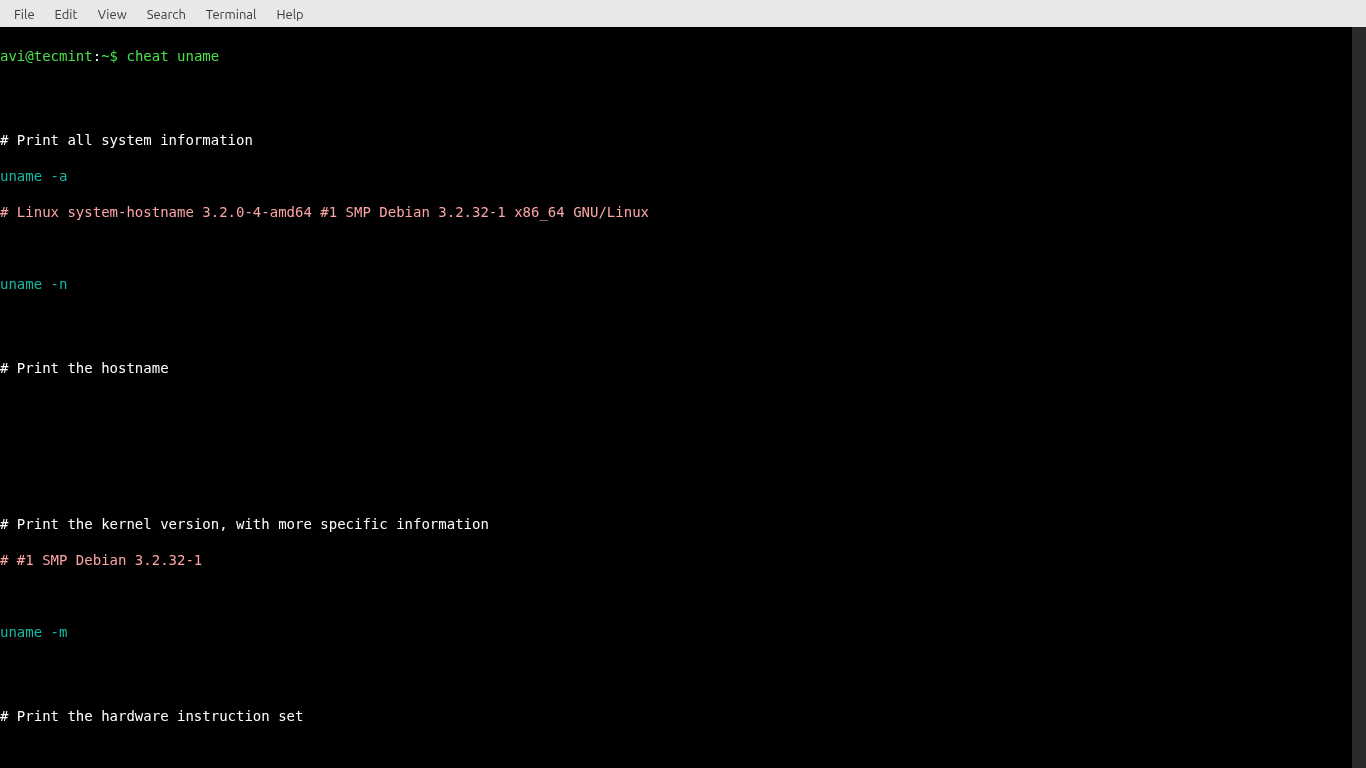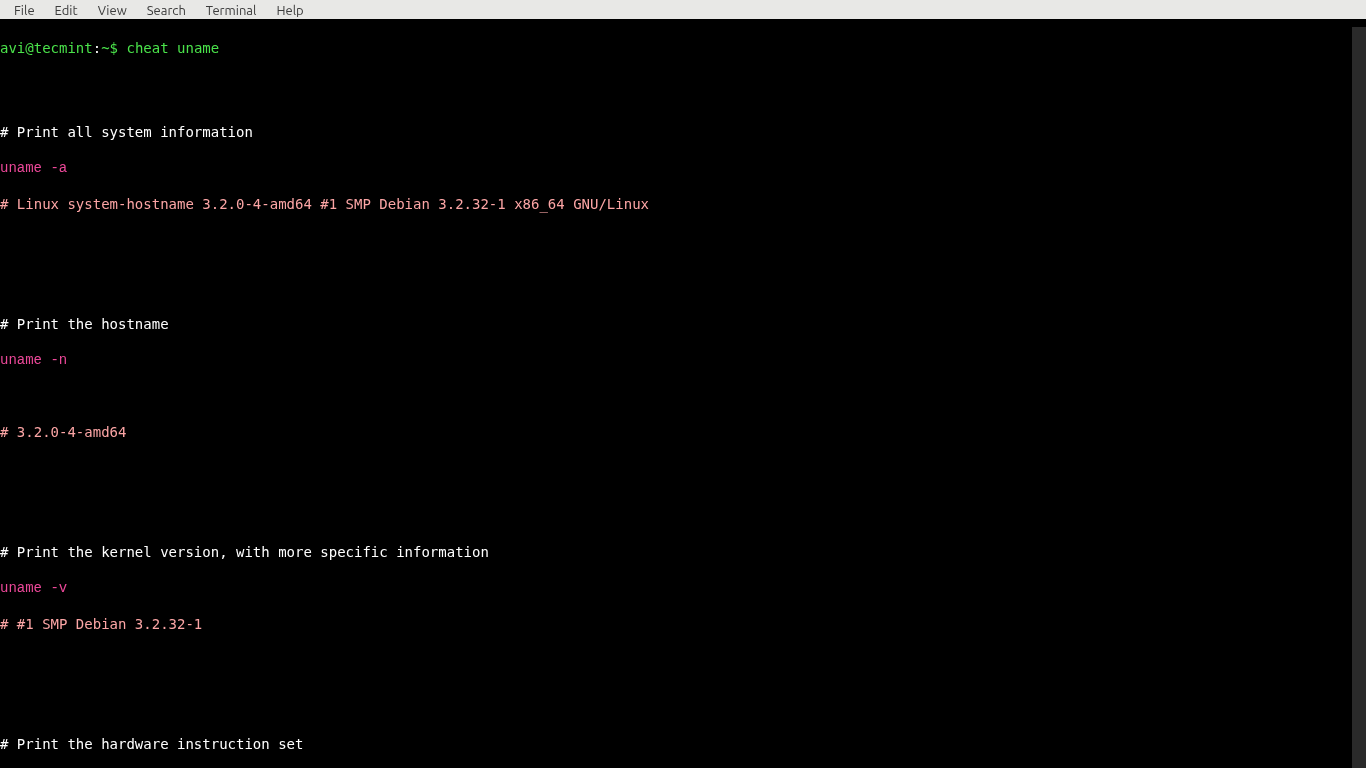--- a/index.html
+++ b/index.html
@@ -12,21 +12,21 @@
       font-size: 14px;
       background: #000;
       color: #fff;
       width: 1366px;
       height: 768px;
       overflow: hidden;
     }
     .menubar {
       background: #e8e8e6;
       color: #3c3c3c;
-      height: 19px;
+      height: 27px;
       display: flex;
       align-items: center;
       padding: 0 4px;
       font-family: "Ubuntu", "DejaVu Sans", sans-serif;
       font-size: 13px;
     }
     .menubar .menu-item {
       padding: 4px 10px;
       cursor: pointer;
     }
@@ -54,22 +54,21 @@
       color: #4ae24a;
     }
     .cmd {
       color: #4ae24a;
     }
     .comment {
       color: #fff;
       margin-top: 48px;
     }
     .green-cmd {
-      color: #ec4899;
-      font-family: Liberation Mono, monospace;
+      color: #14b8a6;
     }
     .output {
       color: #fca5a5;
     }
     .scrollbar-track {
       position: absolute;
       right: 0;
       top: 27px;
       width: 14px;
       height: calc(768px - 27px);
@@ -87,31 +86,29 @@
   <div class="menu-item">Terminal</div>
   <div class="menu-item">Help</div>
 </div>
 
 <div class="terminal">
 <div class="line"><span class="prompt-user">avi@tecmint</span><span class="prompt-colon">:</span><span class="prompt-path">~</span><span class="prompt-dollar">$ </span><span class="cmd">cheat uname</span></div>
 <div class="line comment"># Print all system information</div>
 <div class="line green-cmd">uname -a</div>
 <div class="line output"># Linux system-hostname 3.2.0-4-amd64 #1 SMP Debian 3.2.32-1 x86_64 GNU/Linux</div>
 <div class="line"> </div>
+<div class="line green-cmd">uname -n</div>
 <div class="line comment"># Print the hostname</div>
-<div class="line green-cmd">uname -n</div>
 <div class="line"> </div>
-<div class="line output"># 3.2.0-4-amd64</div>
 <div class="line"> </div>
 <div class="line comment"># Print the kernel version, with more specific information</div>
-<div class="line green-cmd">uname -v</div>
 <div class="line output"># #1 SMP Debian 3.2.32-1</div>
 <div class="line"> </div>
+<div class="line green-cmd">uname -m</div>
 <div class="line comment"># Print the hardware instruction set</div>
-<div class="line green-cmd">uname -m</div>
 <div class="line"> </div>
 
 
 
 
 
 
 
 
 

